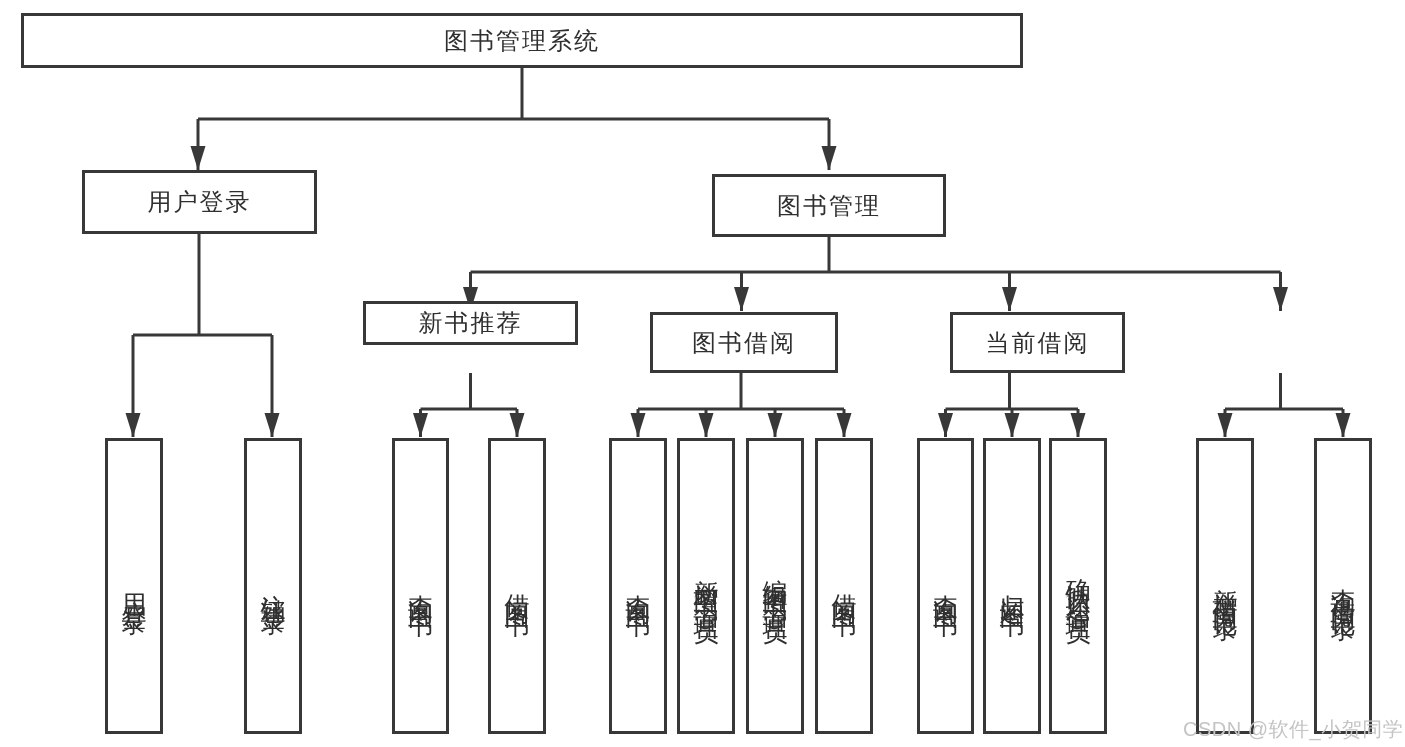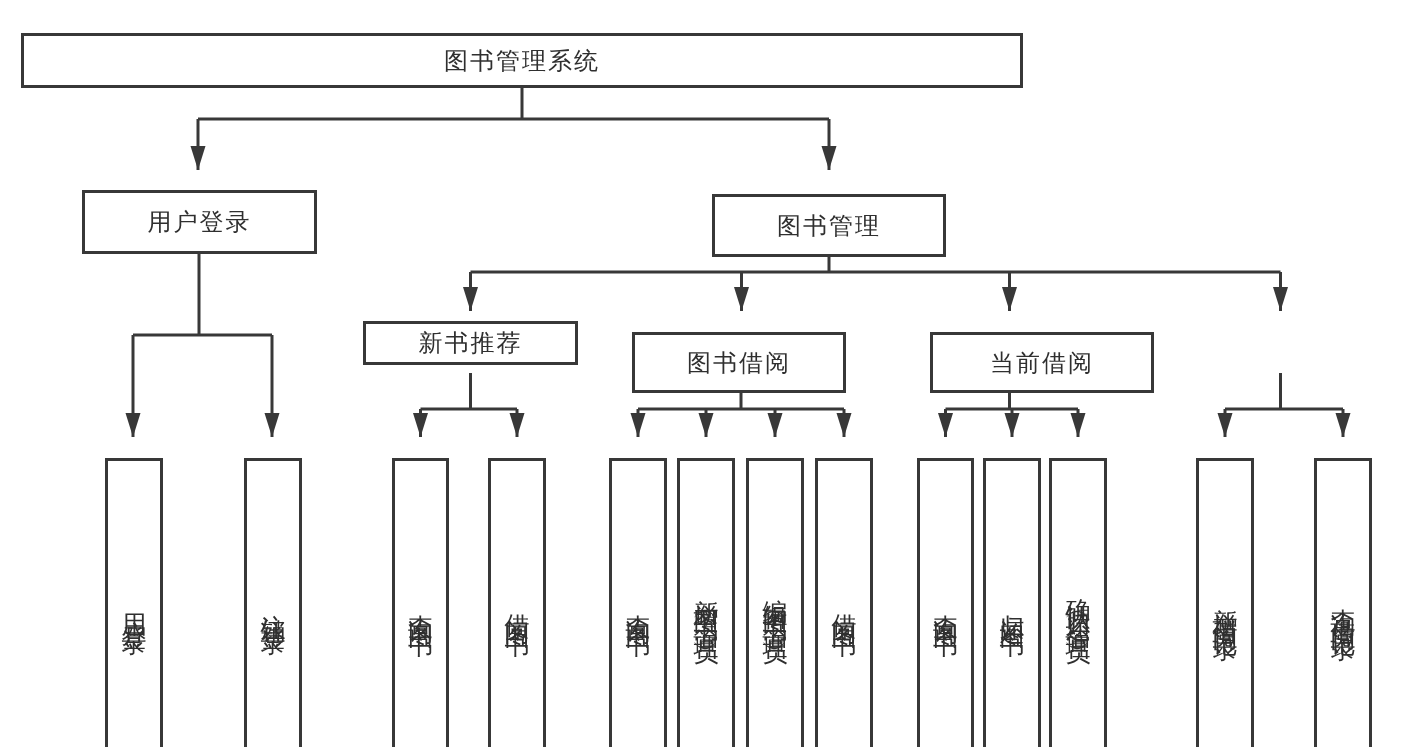--- a/index.html
+++ b/index.html
@@ -29,21 +29,20 @@
   #connectors marker path { fill: var(--line); stroke: none; }
   .box {
     position: absolute;
     background: #ffffff;
     border: 3px solid var(--box_border);
     color: var(--text);
     display: flex;
     align-items: center;
     justify-content: center;
     text-align: center;
-    margin-top: 20px;
   }
   .box.h {
     font-size: 24px;
     letter-spacing: 2px;
     line-height: 1;
   }
   .box.v {
     font-size: 25px;
     writing-mode: vertical-rl;
     text-orientation: mixed;
@@ -102,35 +101,36 @@
     <path marker-end="url(#arr)" d="M1225,409 V437"></path>
     <path marker-end="url(#arr)" d="M1343,409 V437"></path>
   </svg>
 
   <div class="box h" style="left:21px;top:13px;width:1002px;height:55px">图书管理系统</div>
 
   <div class="box h" style="left:82px;top:170px;width:235px;height:64px">用户登录</div>
   <div class="box h" style="left:712px;top:174px;width:234px;height:63px">图书管理</div>
 
   <div class="box h" style="left:363px;top:301px;width:215px;height:44px">新书推荐</div>
-  <div class="box h" style="left:632px;top:312px;width:214px;height:61px">图书借阅</div>
-  <div class="box h" style="left:930px;top:312px;width:224px;height:61px">当前借阅</div>
+  <div class="box h" style="left:650px;top:312px;width:188px;height:61px">图书借阅</div>
+  <div class="box h" style="left:950px;top:312px;width:175px;height:61px">当前借阅</div>
 
   <div class="box v" style="left:105px;top:438px;width:58px;height:296px">用户登录</div>
   <div class="box v" style="left:244px;top:438px;width:58px;height:296px">注销登录</div>
 
   <div class="box v" style="left:392px;top:438px;width:57px;height:296px">查询图书</div>
   <div class="box v" style="left:488px;top:438px;width:58px;height:296px">借阅图书</div>
 
   <div class="box v" style="left:609px;top:438px;width:58px;height:296px">查询图书</div>
   <div class="box v" style="left:677px;top:438px;width:58px;height:296px">新增图书（管理员）</div>
   <div class="box v" style="left:746px;top:438px;width:58px;height:296px">编辑图书（管理员）</div>
   <div class="box v" style="left:815px;top:438px;width:58px;height:296px">借阅图书</div>
 
   <div class="box v" style="left:917px;top:438px;width:57px;height:296px">查询图书</div>
   <div class="box v" style="left:983px;top:438px;width:58px;height:296px">归还图书</div>
   <div class="box v" style="left:1049px;top:438px;width:58px;height:296px">确认归还（管理员）</div>
 
   <div class="box v" style="left:1196px;top:438px;width:58px;height:296px">新增借阅记录</div>
   <div class="box v" style="left:1314px;top:438px;width:58px;height:296px">查询借阅记录</div>
 
+  <div id="watermark">CSDN @软件_小贺同学</div>
 
 </div>
 
 </body></html>

